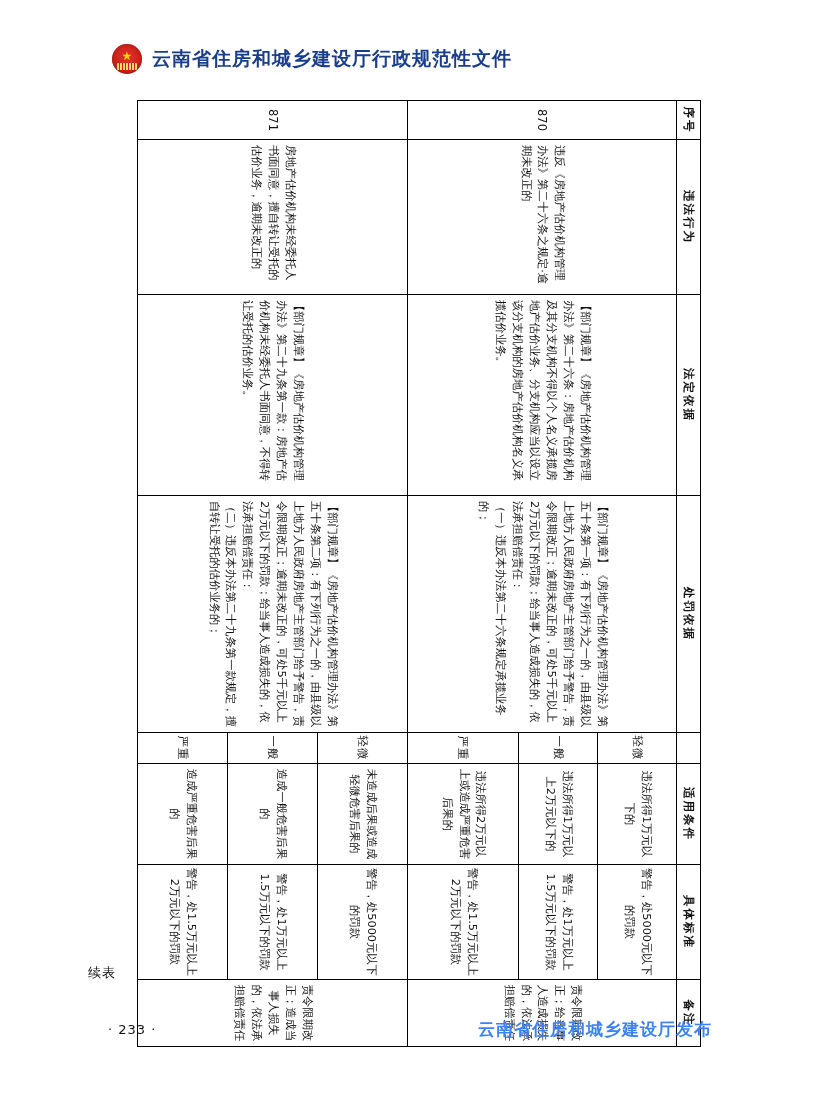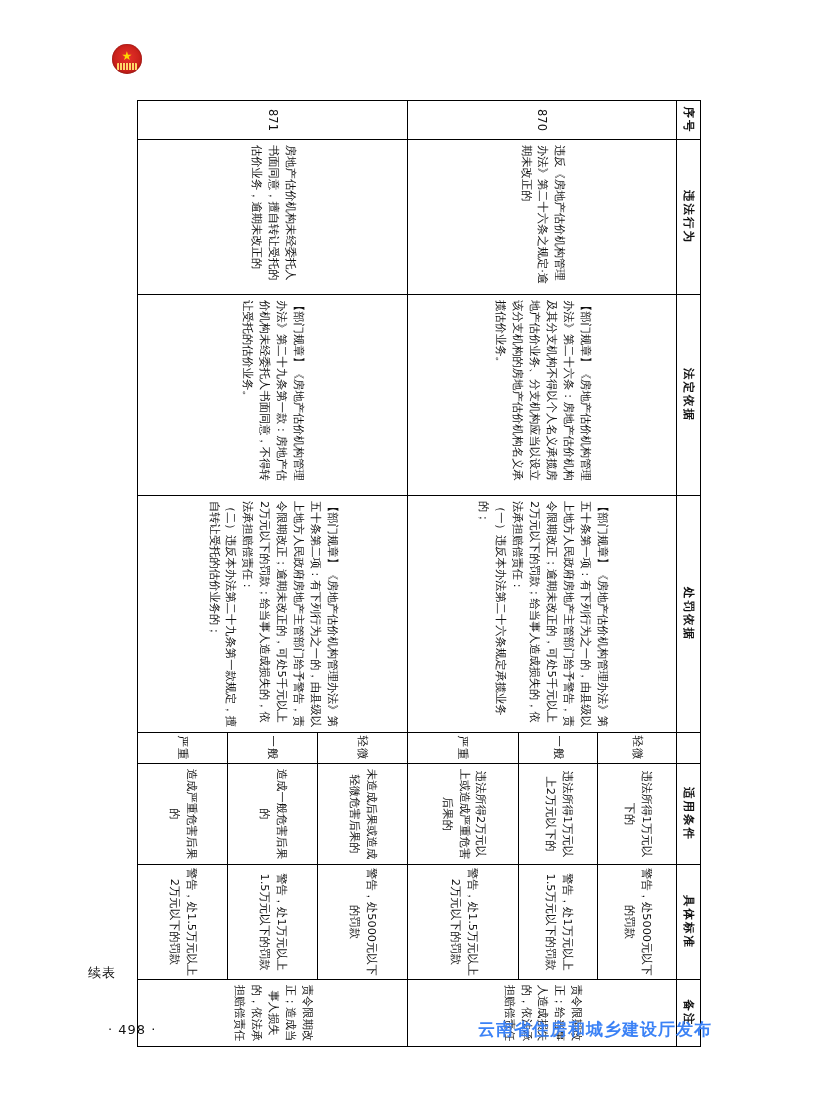--- a/index.html
+++ b/index.html
@@ -163,20 +163,21 @@
 </style>
 </head>
 <body>
 
 <div class="page-header">
   <span class="emblem">
     <span class="circle"></span>
     <span class="star">★</span>
     <span class="bars"></span>
   </span>
+  <span class="header-title">云南省住房和城乡建设厅行政规范性文件</span>
 </div>
 
 <div class="continued-label">续表</div>
 
 <div class="table-wrap">
   <div class="rot-holder">
     <table class="doc-table">
       <thead>
         <tr>
           <th class="c-seq colhdr">序号</th>
@@ -272,14 +273,14 @@
             </td>
           <td class="c-std">
               <span class="cell-center">警告，处1.5万元以上2万元以下的罚款</span>
             </td>
         </tr>
       </tbody>
     </table>
   </div>
 </div>
 
-<div class="page-number">· 498 ·</div>
+<div class="page-number">· 233 ·</div>
 <div class="footer-org">云南省住房和城乡建设厅发布</div>
 
 </body></html>

